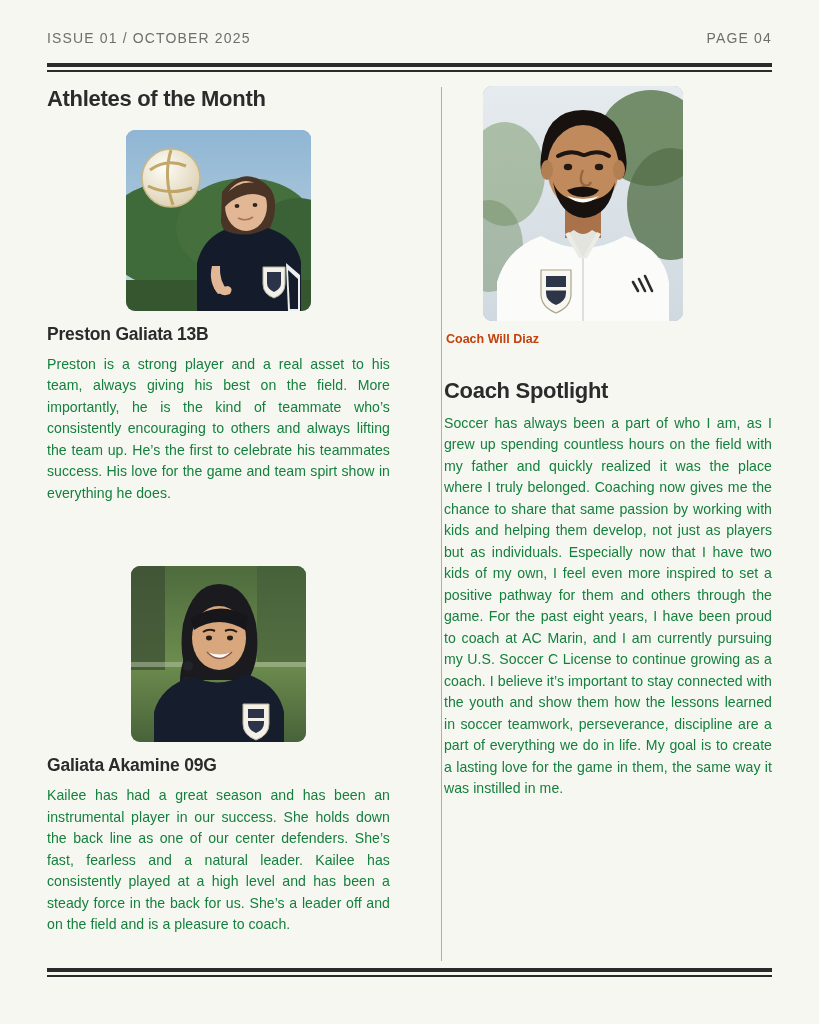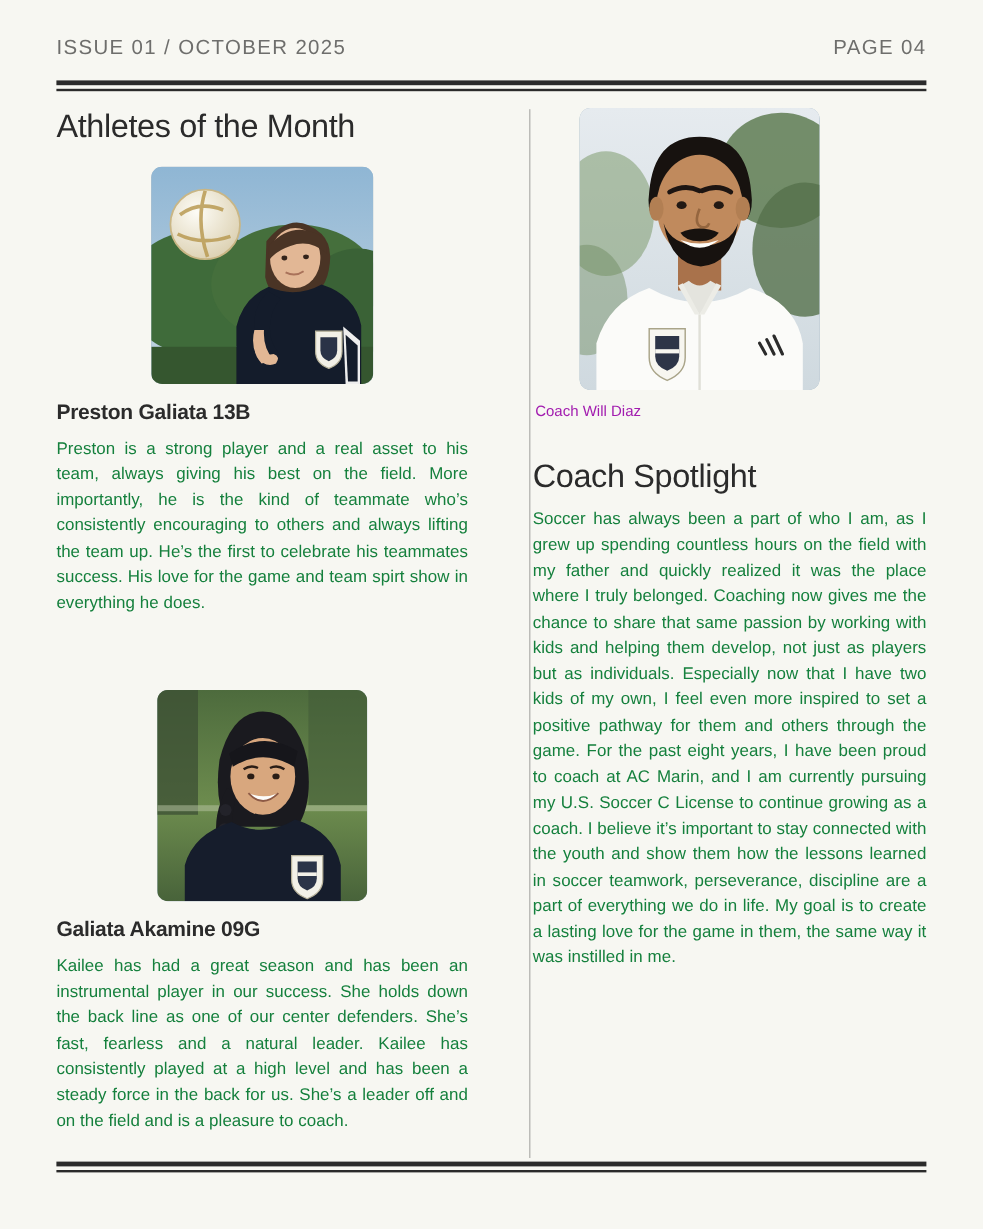--- a/index.html
+++ b/index.html
@@ -20,21 +20,21 @@
     padding: 0 47px;
     position: relative;
   }
 
   
   .masthead {
     display: flex;
     justify-content: space-between;
     align-items: baseline;
     padding-top: 30px;
-    font-size: 17px;
+    font-size: 14px;
     letter-spacing: 1.15px;
     color: #6e6e6c;
   }
 
   
   .rule-group { margin-top: 17px; }
   .rule-thick {
     height: 4px;
     background: #2b2b2b;
   }
@@ -57,45 +57,46 @@
     position: absolute;
     left: 394px;
     top: 1px;
     width: 1px;
     height: 874px;
     background: #adadaa;
   }
 
   
   .section-title {
-    font-size: 27px;
-    font-weight: normal;
+    font-size: 22px;
+    font-weight: bold;
     letter-spacing: -0.3px;
     color: #2b2b2b;
     margin-bottom: 18px;
   }
   .section-title.coach {
     margin-top: 32px;
     margin-bottom: 9px;
   }
 
   .athlete-name {
     font-size: 17.5px;
     font-weight: bold;
     text-align: left;
     letter-spacing: -0.2px;
     color: #2b2b2b;
     margin: 13px 0 9px 0;
   }
 
   .caption {
     font-size: 12.5px;
-    color: #a21caf;
+    color: #c2410c;
     margin-top: 11px;
     padding-left: 2px;
+    font-weight: bold;
   }
 
   
   p.body-text {
     font-size: 14.1px;
     line-height: 1.525;
     text-align: justify;
     color: #15803d;
     letter-spacing: 0.05px;
   }

